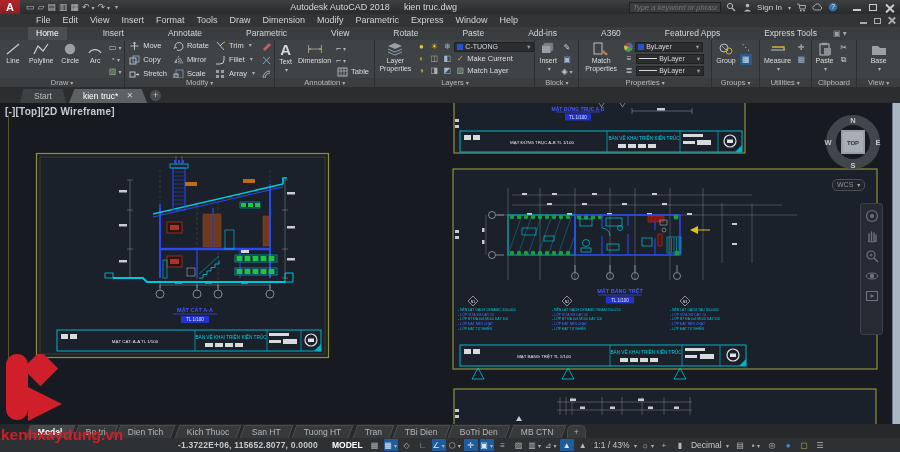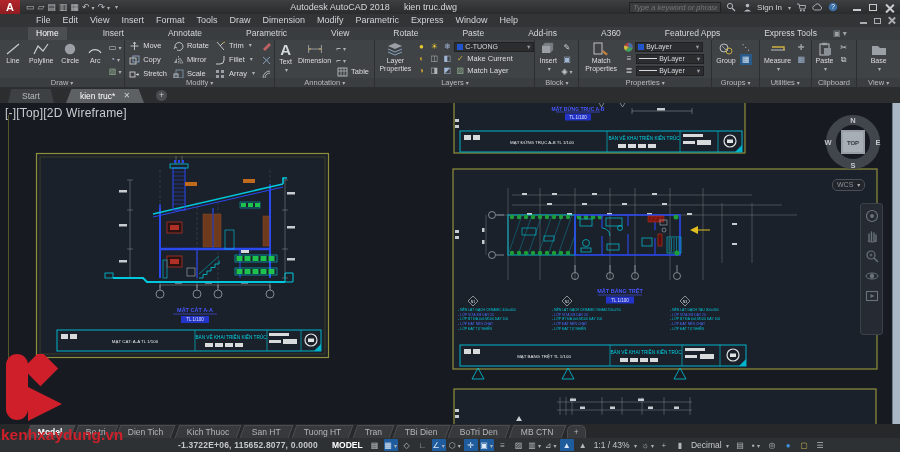--- a/index.html
+++ b/index.html
@@ -59,31 +59,31 @@
   .rsel { background:#2b2d2f; border:1px solid #1f2123; height:10px; display:flex; align-items:center;
     gap:2px; font-size:7px; color:#d6d9db; padding:0 2px; }
   .rsel .sq { width:6px; height:6px; background:#2255cc; }
   .rsel .caret { margin-left:auto; font-size:5.5px; color:#9aa0a5; }
   .lrows { display:flex; flex-direction:column; gap:1px; }
   .lrow { display:flex; align-items:center; gap:1px; height:11px; font-size:7.5px; color:#dcdee0; }
   svg.i16 { width:16px; height:14px; } svg.i11 { width:11px; height:10px; }
 
   
   #filetabs { left:0; top:87px; width:900px; height:16px; background:#2b2d2f; display:flex;
-    align-items:flex-end; padding-left:8px; gap:12px; z-index:30; }
+    align-items:flex-end; padding-left:20px; gap:3px; z-index:30; }
   .ftab { height:14px; line-height:14px; font-size:8.5px; color:#b7babc; background:#3e4143;
     padding:0 14px; clip-path:polygon(7% 0,93% 0,100% 100%,0 100%); }
   .ftab.active { background:#5d6164; color:#fff; display:flex; gap:8px; align-items:center; }
   .ftab .x { color:#cdd0d2; font-size:8px; }
   .fplus { width:11px; height:11px; border-radius:50%; background:#4a4d50; color:#c9ccce; font-size:9px;
     line-height:11px; text-align:center; margin-bottom:2px; }
 
   
   #canvas { left:0; top:103px; width:900px; height:321px; background:#171b21; overflow:hidden; }
-  #vplabel { left:5px; top:3px; font-size:12px; color:#c9ccce; letter-spacing:0.2px; }
+  #vplabel { left:5px; top:3px; font-size:10px; color:#c9ccce; letter-spacing:0.2px;font-weight:bold; }
   .sheet { position:absolute; }
   .noteswrap { position:absolute; font-size:3.4px; line-height:4.7px; color:#00c4d8; white-space:nowrap; }
   .noteswrap div:nth-child(even) { color:#4a6cff; }
   #scrollbar { left:892px; top:0; width:8px; height:321px; background:#a9b7c5; border-left:1px solid #6f7d8a; }
   #leftline { left:8px; top:12px; width:1px; height:245px; background:#56562a; }
   #wcs { left:832px; top:76px; font-size:7px; color:#8a9096; border:1px solid #4a5056; border-radius:5px;
     padding:0 4px; background:#22262c; line-height:9px; }
   #navbar { left:860px; top:100px; width:23px; height:132px; background:#262b33; border:1px solid #3a4149;
     border-radius:3px; display:flex; flex-direction:column; align-items:center; gap:6px; padding-top:5px; }
 

